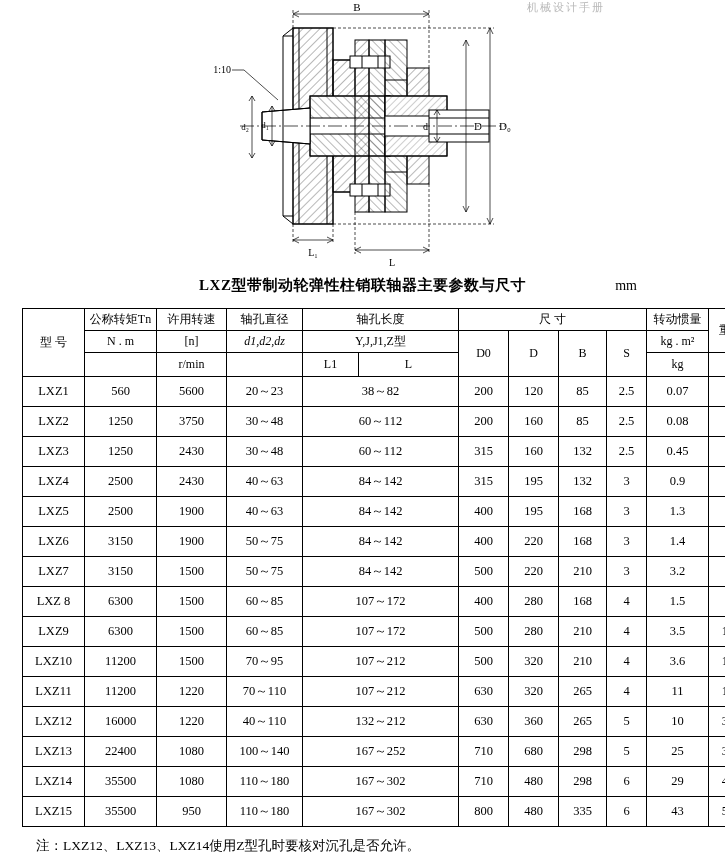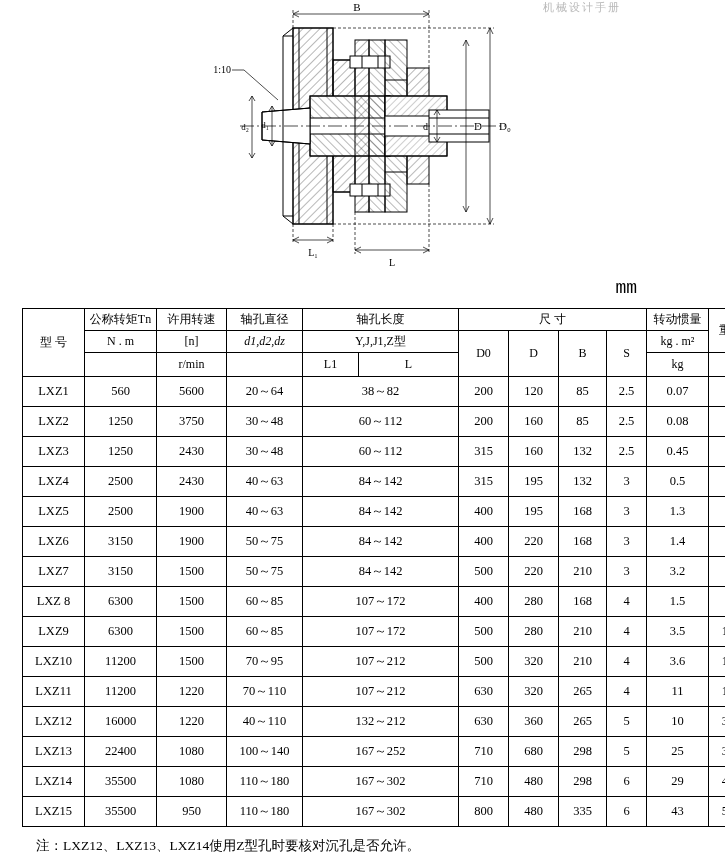--- a/index.html
+++ b/index.html
@@ -47,22 +47,22 @@
     text-align: center;
     font-family: "Liberation Serif", serif;
     font-size: 15px;
     font-weight: bold;
     letter-spacing: 0.5px;
   }
   .unit-label {
     position: absolute;
     right: 88px;
     top: 6px;
-    font-size: 18px;
-    font-family: Liberation Mono, monospace;
+    font-size: 14px;
+    font-family: Liberation Serif, serif;
   }
 
   
   .table-wrap {
     position: relative;
     margin: 6px 22px 0 22px;
     width: 681px;
   }
   table.spec {
     border-collapse: collapse;
@@ -106,21 +106,21 @@
 
   
   .note {
     margin: 10px 0 9px 36px;
     font-size: 13.5px;
     font-family: "Liberation Serif", serif;
   }
 
   .faint-top {
     position: absolute;
-    right: 104px;
+    right: 120px;
     top: 0px;
     font-size: 11px;
     color: #b9b9b9;
     letter-spacing: 2px;
   }
 
   svg text {
     font-family: "Liberation Serif", serif;
     fill: #000;
   }
@@ -266,20 +266,21 @@
       <text x="428" y="130" font-size="10" text-anchor="end">d</text>
       <text x="269" y="128" font-size="9" text-anchor="end">d₁</text>
       <text x="249" y="130" font-size="9" text-anchor="end">d₂</text>
       <text x="231" y="73" font-size="10" text-anchor="end">1:10</text>
       <text x="313" y="256" font-size="10" text-anchor="middle">L₁</text>
       <text x="392" y="266" font-size="10" text-anchor="middle">L</text>
     </svg>
   </div>
 
   <div class="title-row">
+    <div class="doc-title">LXZ型带制动轮弹性柱销联轴器主要参数与尺寸</div>
     <div class="unit-label">mm</div>
   </div>
 
   <div class="table-wrap">
     <table class="spec">
       <colgroup>
         <col class="col-model">
           <col class="col-torque">
           <col class="col-speed">
           <col class="col-bore">
@@ -321,21 +322,21 @@
           <th>L1</th>
           <th>L</th>
           <th>kg</th>
         </tr>
       </thead>
       <tbody>
           <tr>
             <td>LXZ1</td>
             <td>560</td>
             <td>5600</td>
-            <td>20～64</td>
+            <td>20～23</td>
             <td colspan="2">38～82</td>
             <td>200</td>
             <td>120</td>
             <td>85</td>
             <td>2.5</td>
             <td>0.07</td>
             <td>11</td>
           </tr>
           <tr>
             <td>LXZ2</td>
@@ -366,21 +367,21 @@
           <tr>
             <td>LXZ4</td>
             <td>2500</td>
             <td>2430</td>
             <td>40～63</td>
             <td colspan="2">84～142</td>
             <td>315</td>
             <td>195</td>
             <td>132</td>
             <td>3</td>
-            <td>0.5</td>
+            <td>0.9</td>
             <td>40</td>
           </tr>
           <tr>
             <td>LXZ5</td>
             <td>2500</td>
             <td>1900</td>
             <td>40～63</td>
             <td colspan="2">84～142</td>
             <td>400</td>
             <td>195</td>

